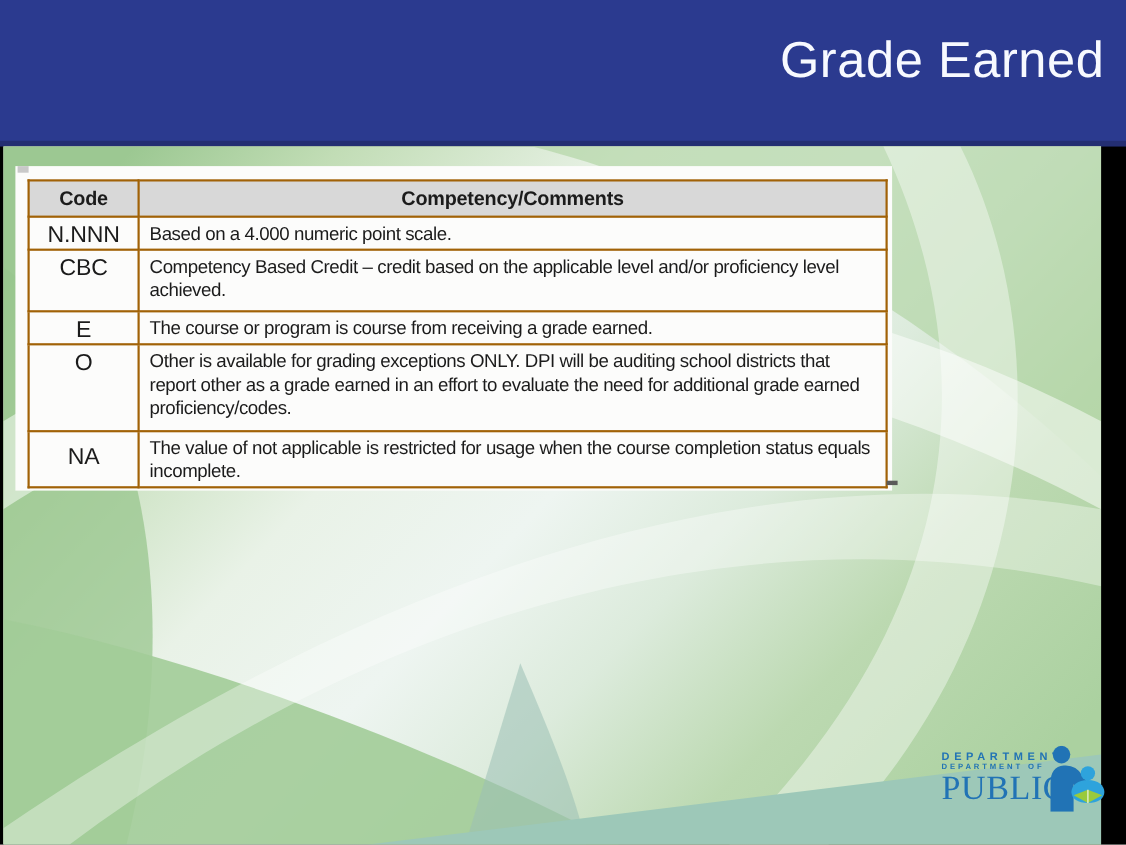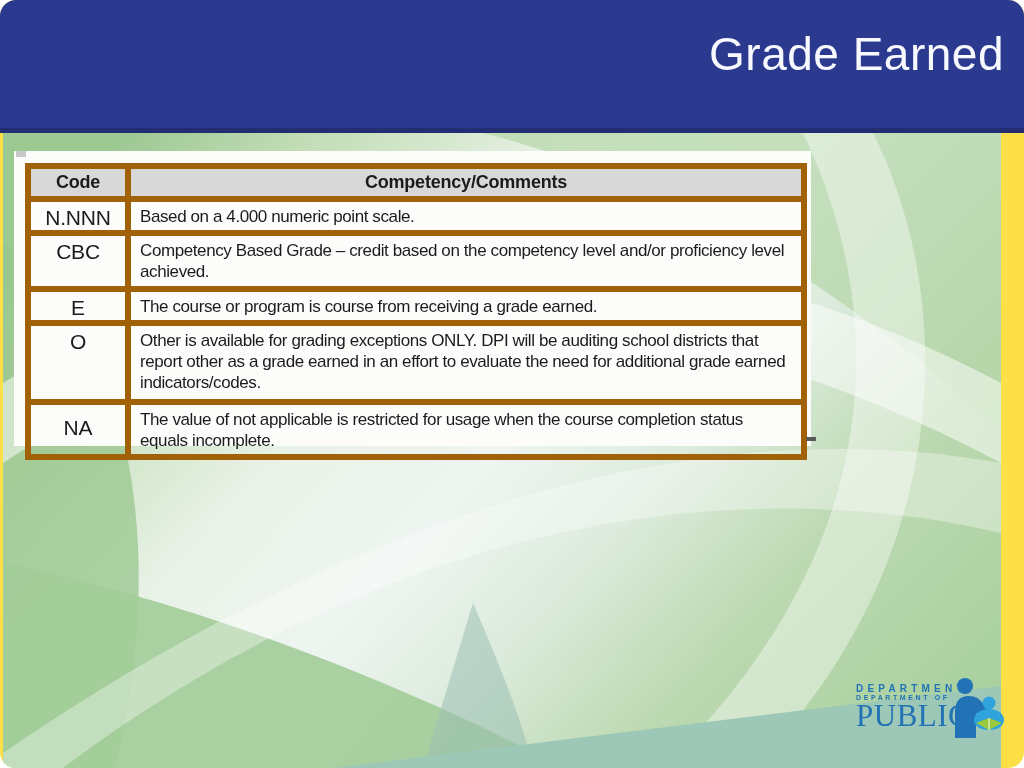--- a/index.html
+++ b/index.html
@@ -2,23 +2,22 @@
 <html><head>
 <meta charset="utf-8">
 <style>
   * { margin: 0; padding: 0; box-sizing: border-box; }
   html, body { width: 1024px; height: 768px; overflow: hidden; }
   body { font-family: "Liberation Sans", sans-serif; }
 
   .slide {
     position: relative;
     width: 1024px; height: 768px;
-    background: #fde047;
+    background: #000000;
     overflow: hidden;
-    border-radius: 16px;
   }
 
   
   .header-band {
     position: absolute;
     left: 0; top: 0; width: 1024px; height: 133px;
     background: #2b3a8f;
     border-bottom: 5px solid #232e72;
     display: flex;
     align-items: center;
@@ -53,21 +52,21 @@
   }
   table.grade-table {
     position: absolute;
     left: 11px; top: 12px;
     width: 782px;
     border-collapse: collapse;
     table-layout: fixed;
     color: #1b1b1b;
   }
   .grade-table th, .grade-table td {
-    border: 6px solid #a16207;
+    border: 2px solid #a16207;
     vertical-align: top;
   }
   .grade-table col.col-code { width: 100px; }
   .grade-table thead tr { height: 33px; }
   .grade-table th {
     background: #d8d8d8;
     font-size: 18px;
     font-weight: 700;
     text-align: center;
     vertical-align: middle;
@@ -187,29 +186,29 @@
           <th>Competency/Comments</th>
         </tr>
       </thead>
       <tbody>
           <tr>
             <td class="code-cell">N.NNN</td>
             <td class="desc-cell">Based on a 4.000 numeric point scale.</td>
           </tr>
           <tr>
             <td class="code-cell">CBC</td>
-            <td class="desc-cell">Competency Based Grade – credit based on the competency level and/or proficiency level achieved.</td>
+            <td class="desc-cell">Competency Based Credit – credit based on the applicable level and/or proficiency level achieved.</td>
           </tr>
           <tr>
             <td class="code-cell">E</td>
             <td class="desc-cell">The course or program is course from receiving a grade earned.</td>
           </tr>
           <tr>
             <td class="code-cell">O</td>
-            <td class="desc-cell">Other is available for grading exceptions ONLY. DPI will be auditing school districts that report other as a grade earned in an effort to evaluate the need for additional grade earned indicators/codes.</td>
+            <td class="desc-cell">Other is available for grading exceptions ONLY. DPI will be auditing school districts that report other as a grade earned in an effort to evaluate the need for additional grade earned proficiency/codes.</td>
           </tr>
           <tr>
             <td class="code-cell">NA</td>
             <td class="desc-cell">The value of not applicable is restricted for usage when the course completion status equals incomplete.</td>
           </tr>
         </tbody>
     </table>
   </div>
   <div class="artifact-topleft"></div>
   <div class="artifact-dash"></div>

